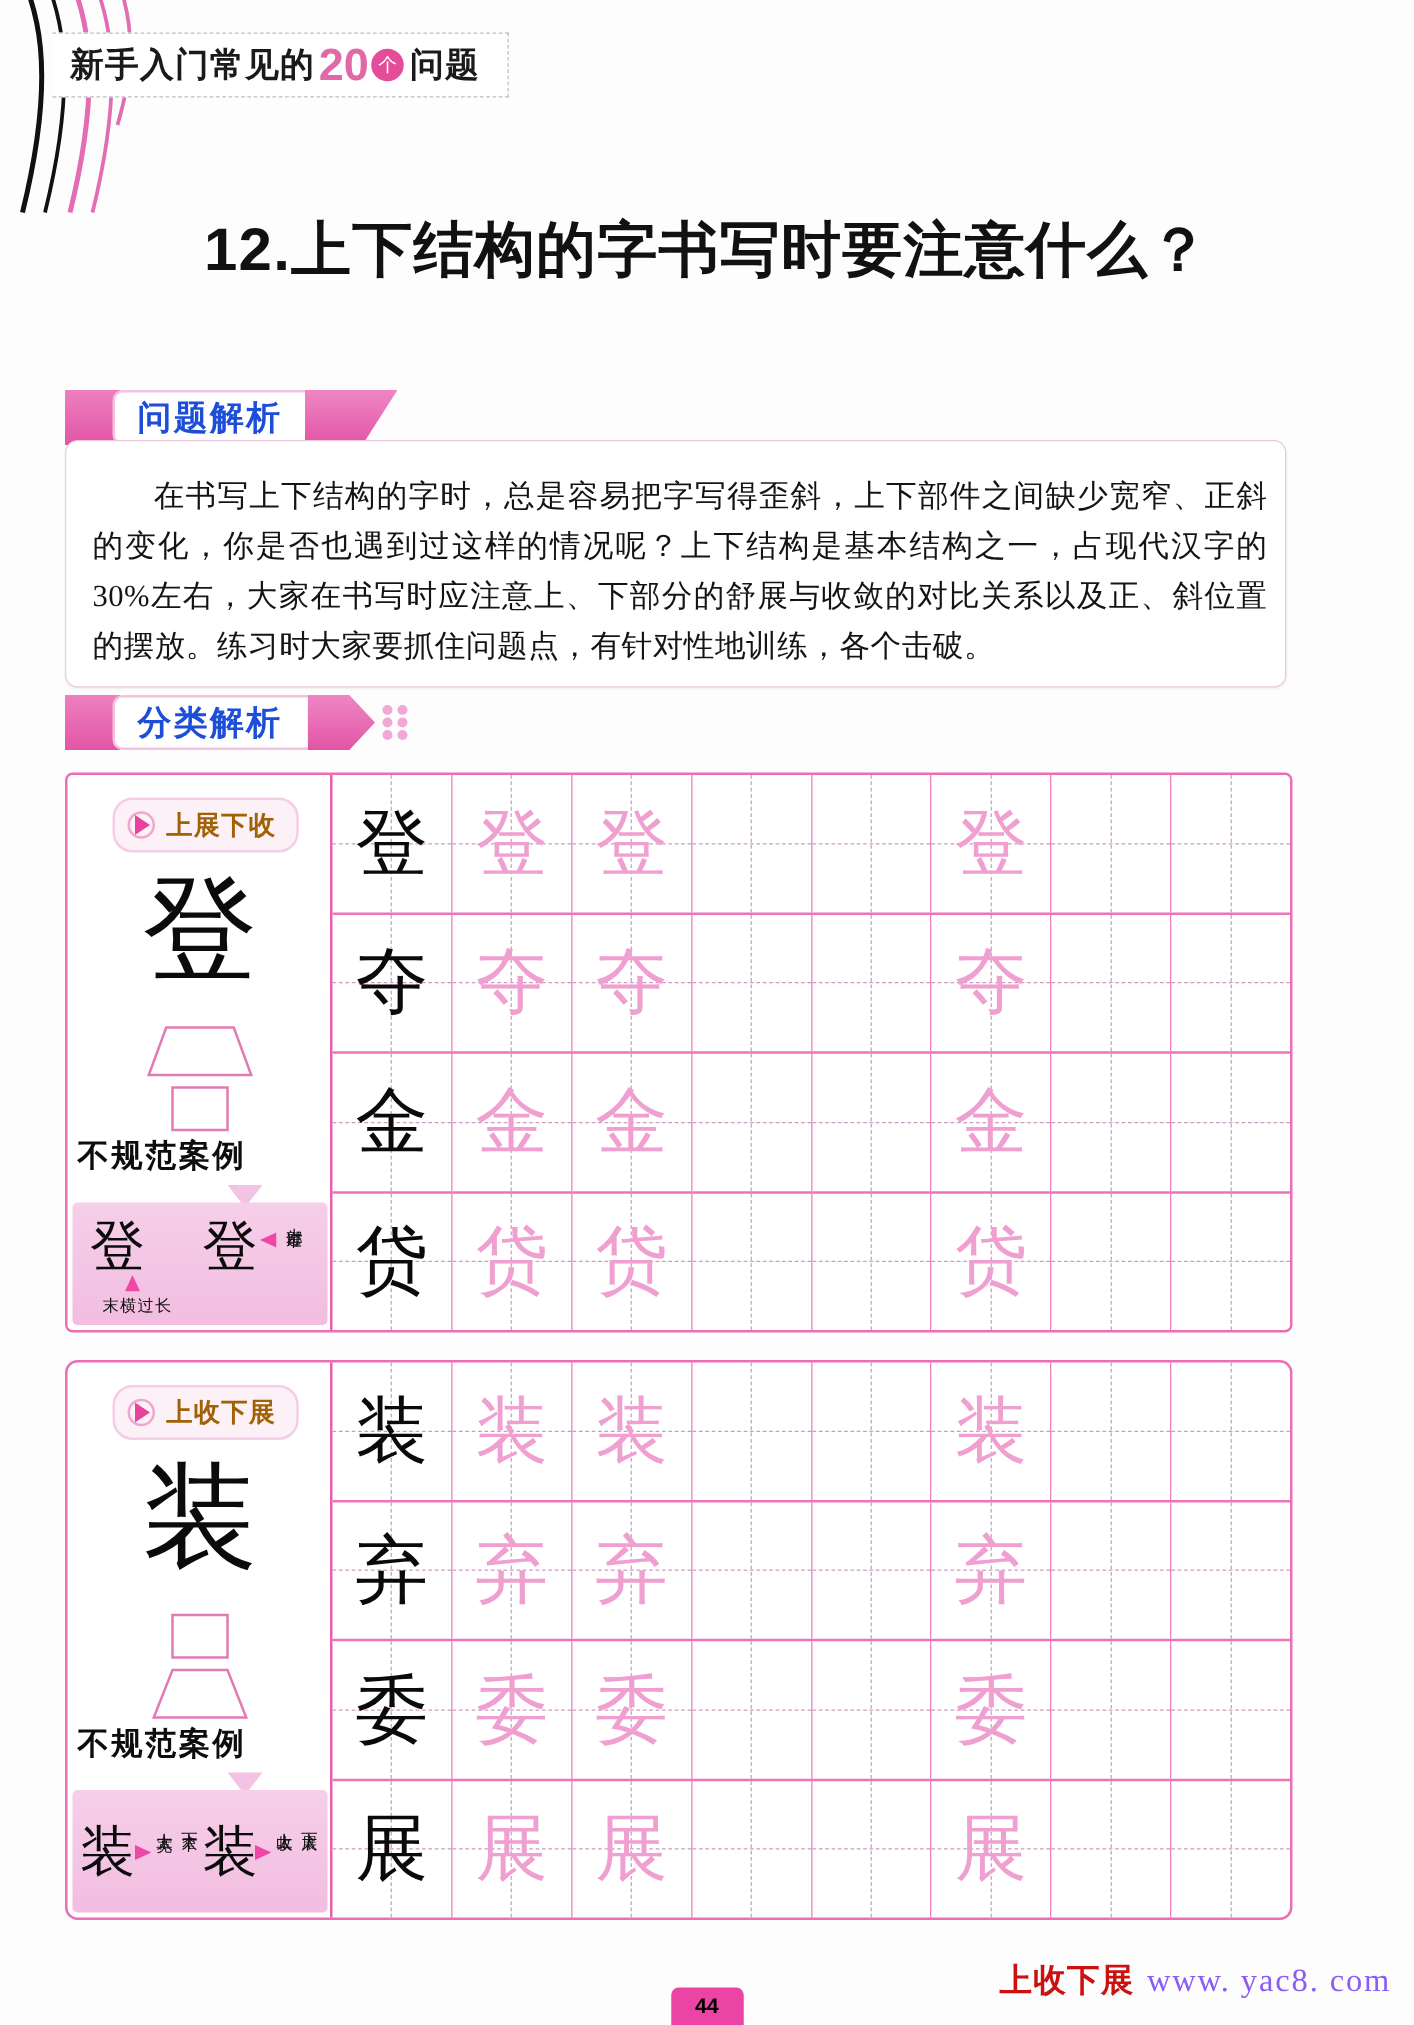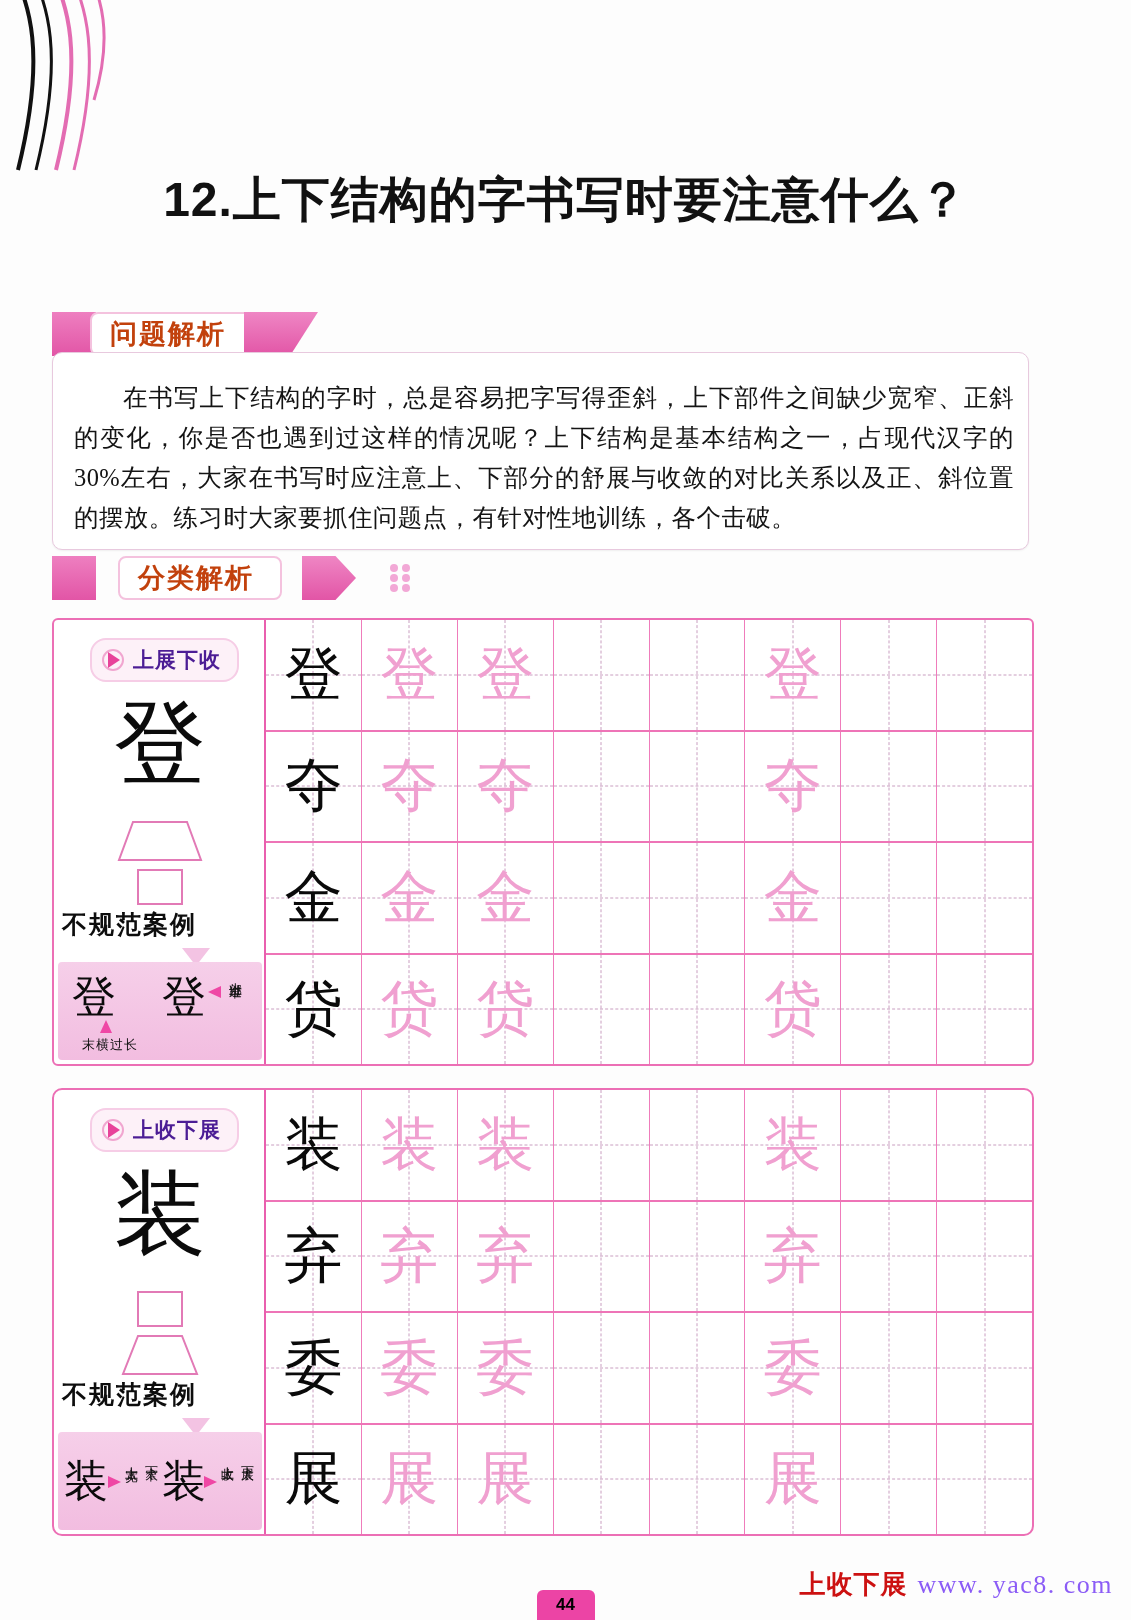--- a/index.html
+++ b/index.html
@@ -55,21 +55,21 @@
   
   .banner { position: absolute; height: 44px; display: flex; align-items: center; }
   .banner .bn-block { width: 44px; height: 44px; background: linear-gradient(180deg,#ee7fc0,#e255a6); }
   .banner .bn-pill {
     height: 44px; display: flex; align-items: center; padding: 0 26px 0 18px;
     background: #fff; border: 2px solid #f4c2de; border-radius: 8px;
     margin-left: -6px;
   }
   .banner .bn-label {
     font-family: "Liberation Sans", sans-serif;
-    font-weight: bold; font-size: 27px; color: #c2410c; letter-spacing: 2px;
+    font-weight: bold; font-size: 27px; color: #1d4ed8; letter-spacing: 2px;
   }
   .banner .bn-tail {
     width: 74px; height: 44px; margin-left: -10px;
     background: linear-gradient(180deg,#ef86c4,#e255a6);
     clip-path: polygon(0 0, 100% 0, 62% 100%, 0 100%);
   }
   .banner .bn-arrow {
     width: 54px; height: 44px; margin-left: -8px;
     background: linear-gradient(180deg,#ef86c4,#e255a6);
     clip-path: polygon(0 0, 62% 0, 100% 50%, 62% 100%, 0 100%);
@@ -119,21 +119,21 @@
     border-top: 8px solid transparent;
     border-bottom: 8px solid transparent;
     margin-left: 2px;
   }
   .tag-pill .tri-ring {
     width: 22px; height: 22px; border-radius: 50%;
     border: 2px solid #f1a6d0; display: flex; align-items: center; justify-content: center;
   }
   .tag-label {
     font-family: Liberation Serif, serif;
-    font-weight: bold; font-size: 21px; color: #4c1d95; letter-spacing: 1px;
+    font-weight: bold; font-size: 21px; color: #a16207; letter-spacing: 1px;
   }
 
   .model-char {
     position: absolute; left: 0; top: 78px; width: 212px;
     text-align: center;
     font-family: "Liberation Serif", serif;
     font-size: 92px; color: #0b0b0b; line-height: 1;
   }
 
   .shape-diagram {
@@ -258,35 +258,41 @@
   <div class="ribbons">
     <svg width="180" height="210" viewBox="0 0 180 210">
       <path d="M 10 -20 C 45 30, 55 90, 28 200" stroke="#111" stroke-width="4" fill="none"></path>
       <path d="M 28 -20 C 63 30, 73 90, 46 200" stroke="#111" stroke-width="3" fill="none"></path>
       <path d="M 48 -20 C 83 30, 93 90, 66 200" stroke="#e36cb2" stroke-width="4" fill="none"></path>
       <path d="M 66 -20 C 101 30, 111 90, 84 200" stroke="#e36cb2" stroke-width="3" fill="none"></path>
       <path d="M 86 -20 C 116 25, 122 70, 104 130" stroke="#e36cb2" stroke-width="3" fill="none"></path>
     </svg>
   </div>
 
+  <div class="runhead">
+    <span class="rh-text">新手入门常见的</span>
+    <span class="rh-num">20</span>
+    <span class="rh-ge">个</span>
+    <span class="rh-text">问题</span>
+  </div>
 
   <div class="main-title">12.上下结构的字书写时要注意什么？</div>
 
   <div class="banner" style="left:52px; top:312px;">
     <div class="bn-block"></div>
     <div class="bn-pill">
       <span class="bn-label">问题解析</span>
     </div>
     <div class="bn-tail"></div>
   </div>
 
   <div class="explain-box"></div>
   <div class="explain-text">在书写上下结构的字时，总是容易把字写得歪斜，上下部件之间缺少宽窄、正斜的变化，你是否也遇到过这样的情况呢？上下结构是基本结构之一，占现代汉字的30%左右，大家在书写时应注意上、下部分的舒展与收敛的对比关系以及正、斜位置的摆放。练习时大家要抓住问题点，有针对性地训练，各个击破。</div>
 
-  <div class="banner" style="left:52px; top:556px;gap:28px;">
+  <div class="banner" style="left:52px; top:556px;">
     <div class="bn-block"></div>
     <div class="bn-pill">
       <span class="bn-label">分类解析</span>
     </div>
     <div class="bn-arrow"></div>
     <div class="bn-chev">
       <span>
           <i style="display:block;width:8px;height:8px;border-radius:50%;background:#f2a8d6;margin:0 2px;"></i>
           <i style="display:block;width:8px;height:8px;border-radius:50%;background:#f2a8d6;margin:0 2px;"></i>
         </span>

